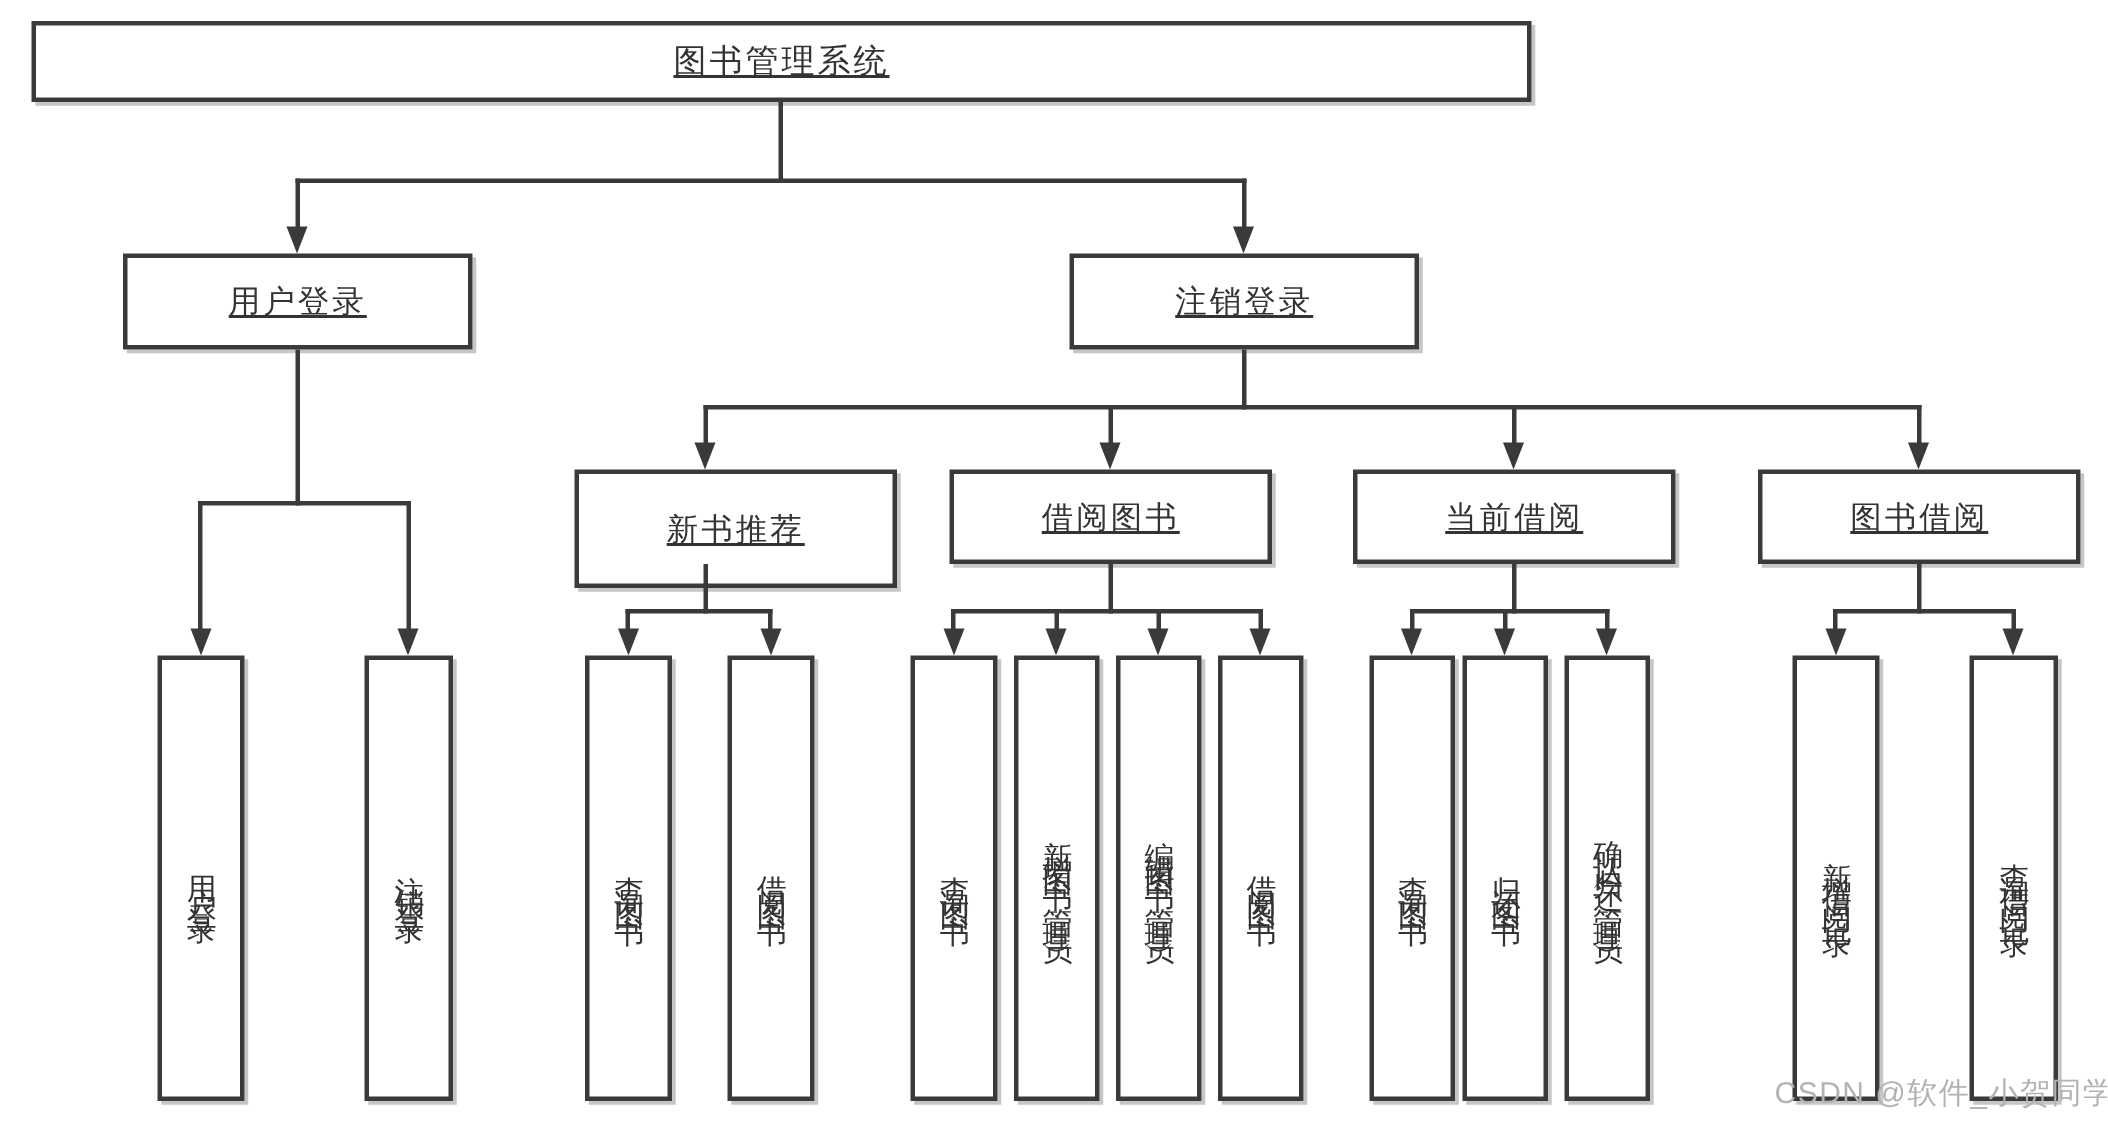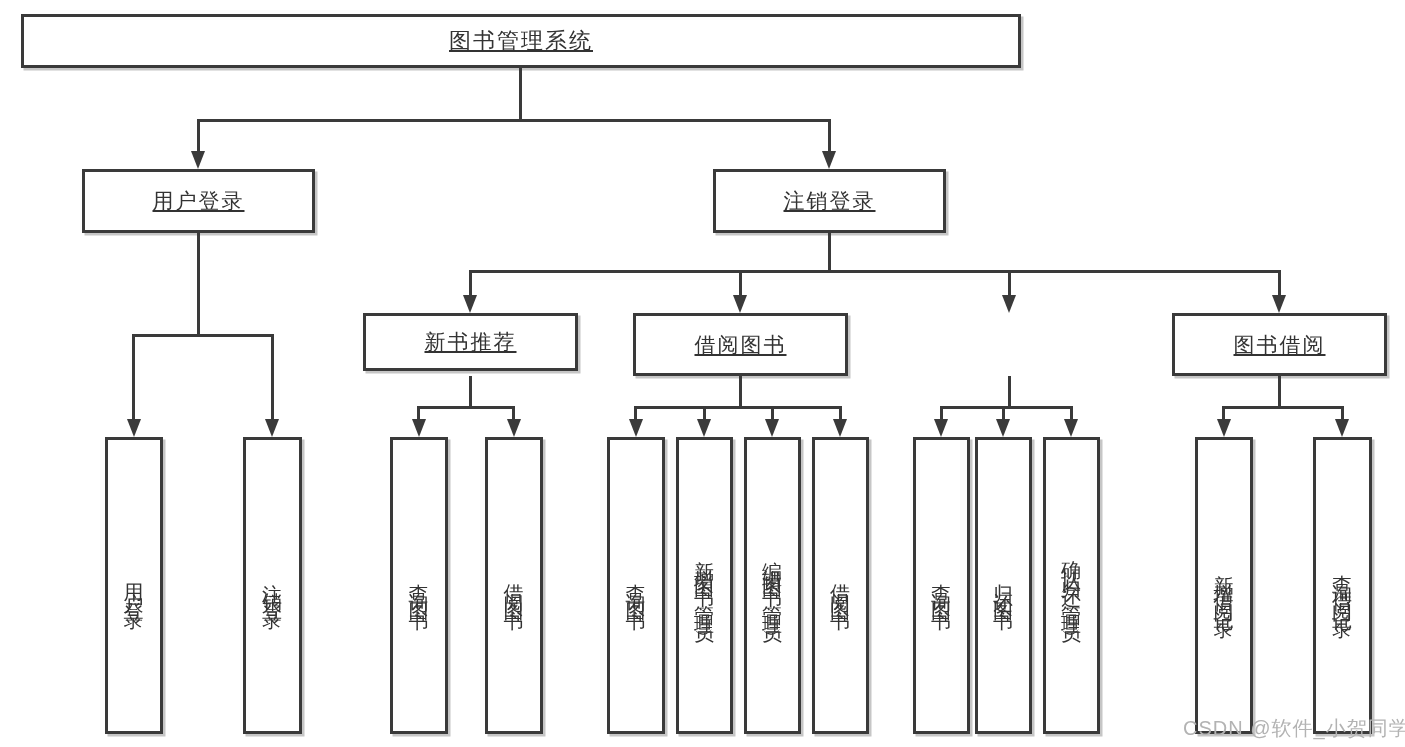--- a/index.html
+++ b/index.html
@@ -95,22 +95,23 @@
   <div class="hline" style="left:469px;top:270px;width:812px"></div>
   <div class="vline" style="left:469px;top:270px;height:27px"></div>
   <div class="arrow" style="left:463px;top:295px"></div>
   <div class="vline" style="left:739px;top:270px;height:27px"></div>
   <div class="arrow" style="left:733px;top:295px"></div>
   <div class="vline" style="left:1008px;top:270px;height:27px"></div>
   <div class="arrow" style="left:1002px;top:295px"></div>
   <div class="vline" style="left:1278px;top:270px;height:27px"></div>
   <div class="arrow" style="left:1272px;top:295px"></div>
 
-  <div class="hbox" style="left:363px;top:313px;width:215px;height:58px">新书推荐</div>
+  <div class="hbox" style="left:383px;top:313px;width:215px;height:79px">新书推荐</div>
   <div class="hbox" style="left:633px;top:313px;width:215px;height:63px">借阅图书</div>
+  <div class="hbox" style="left:902px;top:313px;width:215px;height:63px">当前借阅</div>
   <div class="hbox" style="left:1172px;top:313px;width:215px;height:63px">图书借阅</div>
 
   <div class="vline" style="left:469px;top:376px;height:33px"></div>
   <div class="hline" style="left:417px;top:406px;width:98px"></div>
   <div class="vline" style="left:417px;top:406px;height:15px"></div>
   <div class="arrow" style="left:412px;top:419px"></div>
   <div class="vline" style="left:512px;top:406px;height:15px"></div>
   <div class="arrow" style="left:507px;top:419px"></div>
 
   <div class="vline" style="left:739px;top:376px;height:33px"></div>

